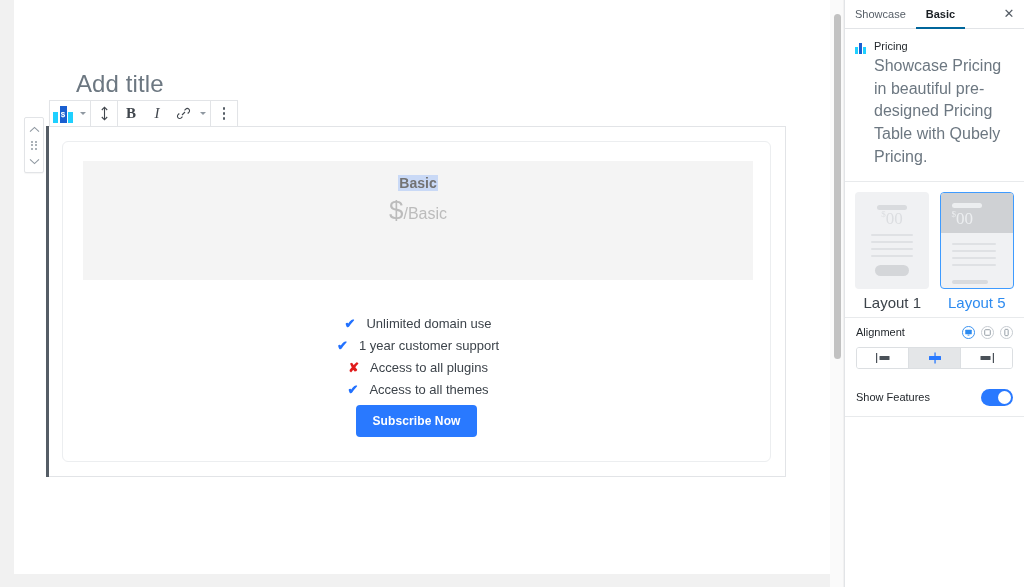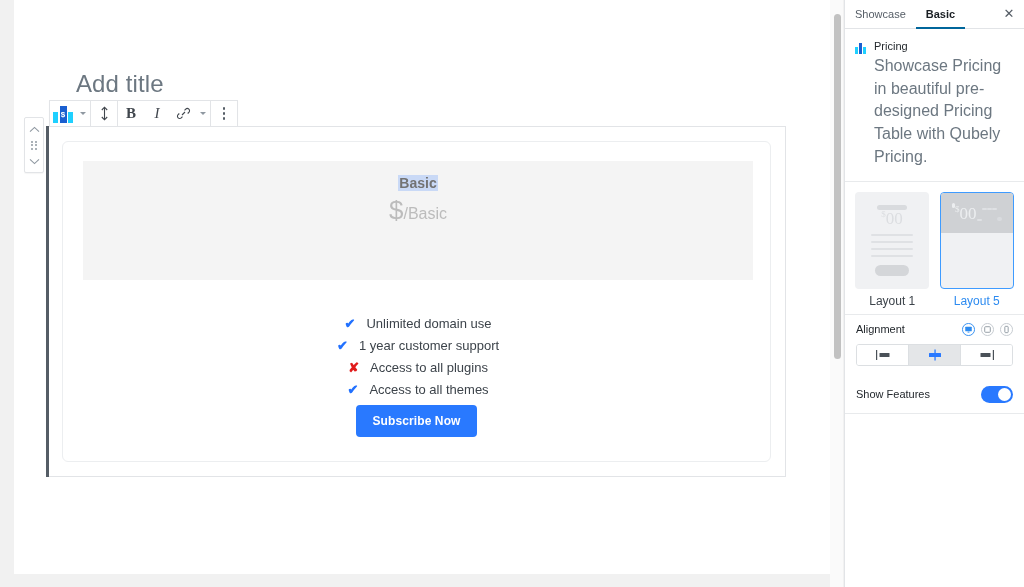--- a/index.html
+++ b/index.html
@@ -176,21 +176,21 @@
     display:grid; grid-template-columns: 1fr 1fr; gap: 12px 10px;
   }
   .layout-cell { cursor:pointer; }
   .layout-thumb {
     width: 74px; height: 97px; border-radius: 4px;
     background:#f0f1f3; border: 1px solid transparent;
     padding: 10px 11px; overflow:hidden;
     display:flex; flex-direction:column; align-items:center;
   }
   .layout-cell.selected .layout-thumb { border-color:#3e9bff; background:#f0f1f3; }
-  .layout-label { text-align:center; font-size: 12px; color:#3c434a; margin-top: 5px; }
+  .layout-label { text-align:center; font-size: 15px; color:#3c434a; margin-top: 5px; }
   .layout-cell.selected .layout-label { color:#2d8bf0; }
 
   .lt-bar { background:#d9dbde; border-radius:3px; height:5px; }
   .lt-line { background:#dfe1e4; height:2px; border-radius:1px; }
   .lt-price { color:#dcdee1; font-size:17px; font-family:"Liberation Serif", serif; line-height:1; }
   .lt-price sup { font-size:9px; vertical-align: super; }
   .lt-pill { background:#d4d6d9; border-radius:7px; height:11px; }
   .lt-band { background:#cfd1d4; }
 
   .alignment-row {
@@ -390,21 +390,21 @@
             <div class="lt-line" style="width:42px;margin-top:5px"></div>
             <div class="lt-line" style="width:42px;margin-top:5px"></div>
             <div class="lt-line" style="width:42px;margin-top:5px"></div>
             <div class="lt-pill" style="width:34px;margin-top:8px"></div>
           </div>
           <div class="layout-label">Layout 1</div>
         </div>
         <div class="layout-cell selected">
           <div class="layout-thumb" style="position: relative;">
             <div class="lt-band" style="position:absolute;left:0;top:0;width:72px;height:40px"></div>
-            <div style="position:relative;z-index:1;display:flex;flex-direction:row;width:100%">
+            <div style="position:relative;z-index:1;display:flex;flex-direction:column;width:100%">
               <div class="lt-bar" style="width:30px;margin-top:0;background:#eceef0"></div>
               <div class="lt-price" style="color:#eceef0;margin-top:2px"><sup>$</sup>00</div>
               <div class="lt-line" style="width:44px;margin-top:16px"></div>
               <div class="lt-line" style="width:44px;margin-top:5px"></div>
               <div class="lt-line" style="width:44px;margin-top:5px"></div>
               <div class="lt-line" style="width:44px;margin-top:5px"></div>
               <div class="lt-bar" style="width:36px;margin-top:14px;height:4px"></div>
             </div>
           </div>
           <div class="layout-label">Layout 5</div>

